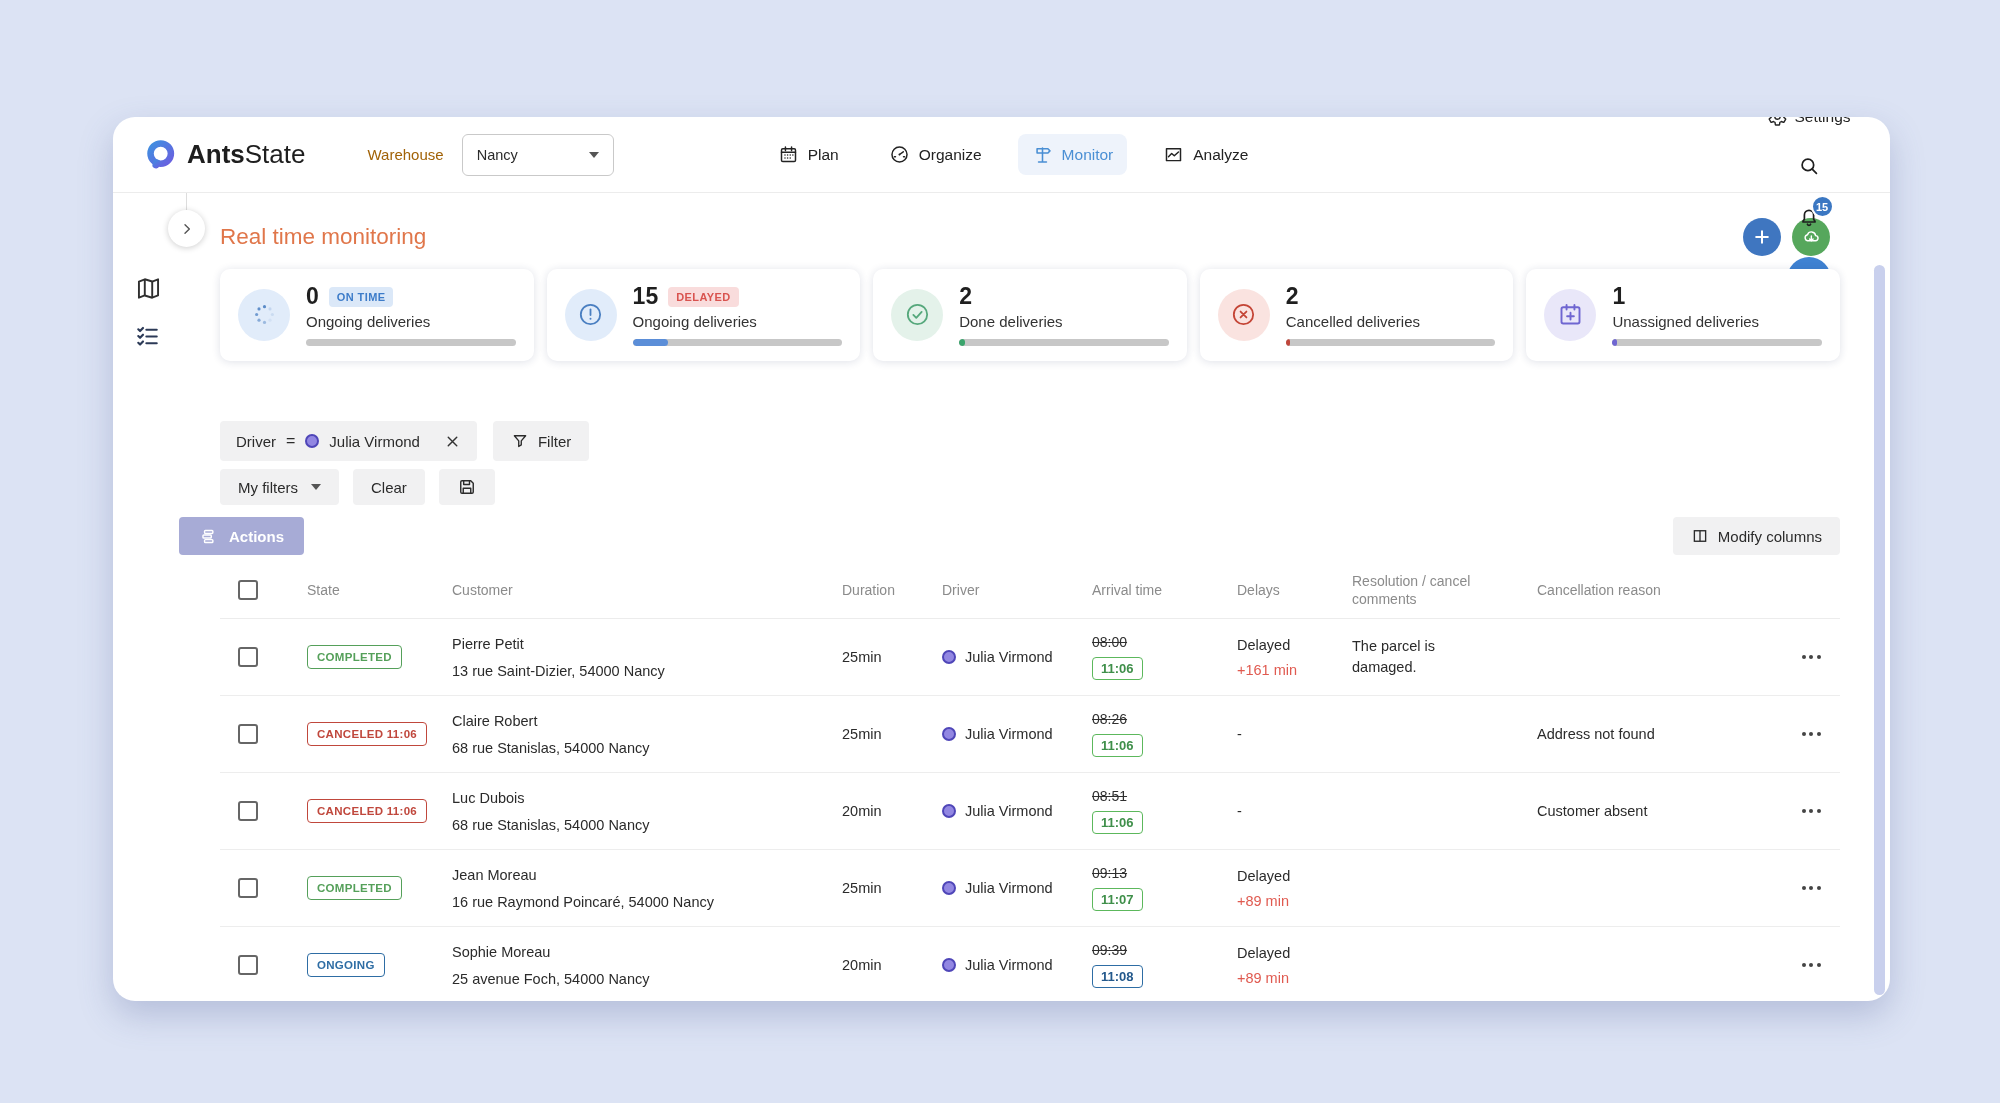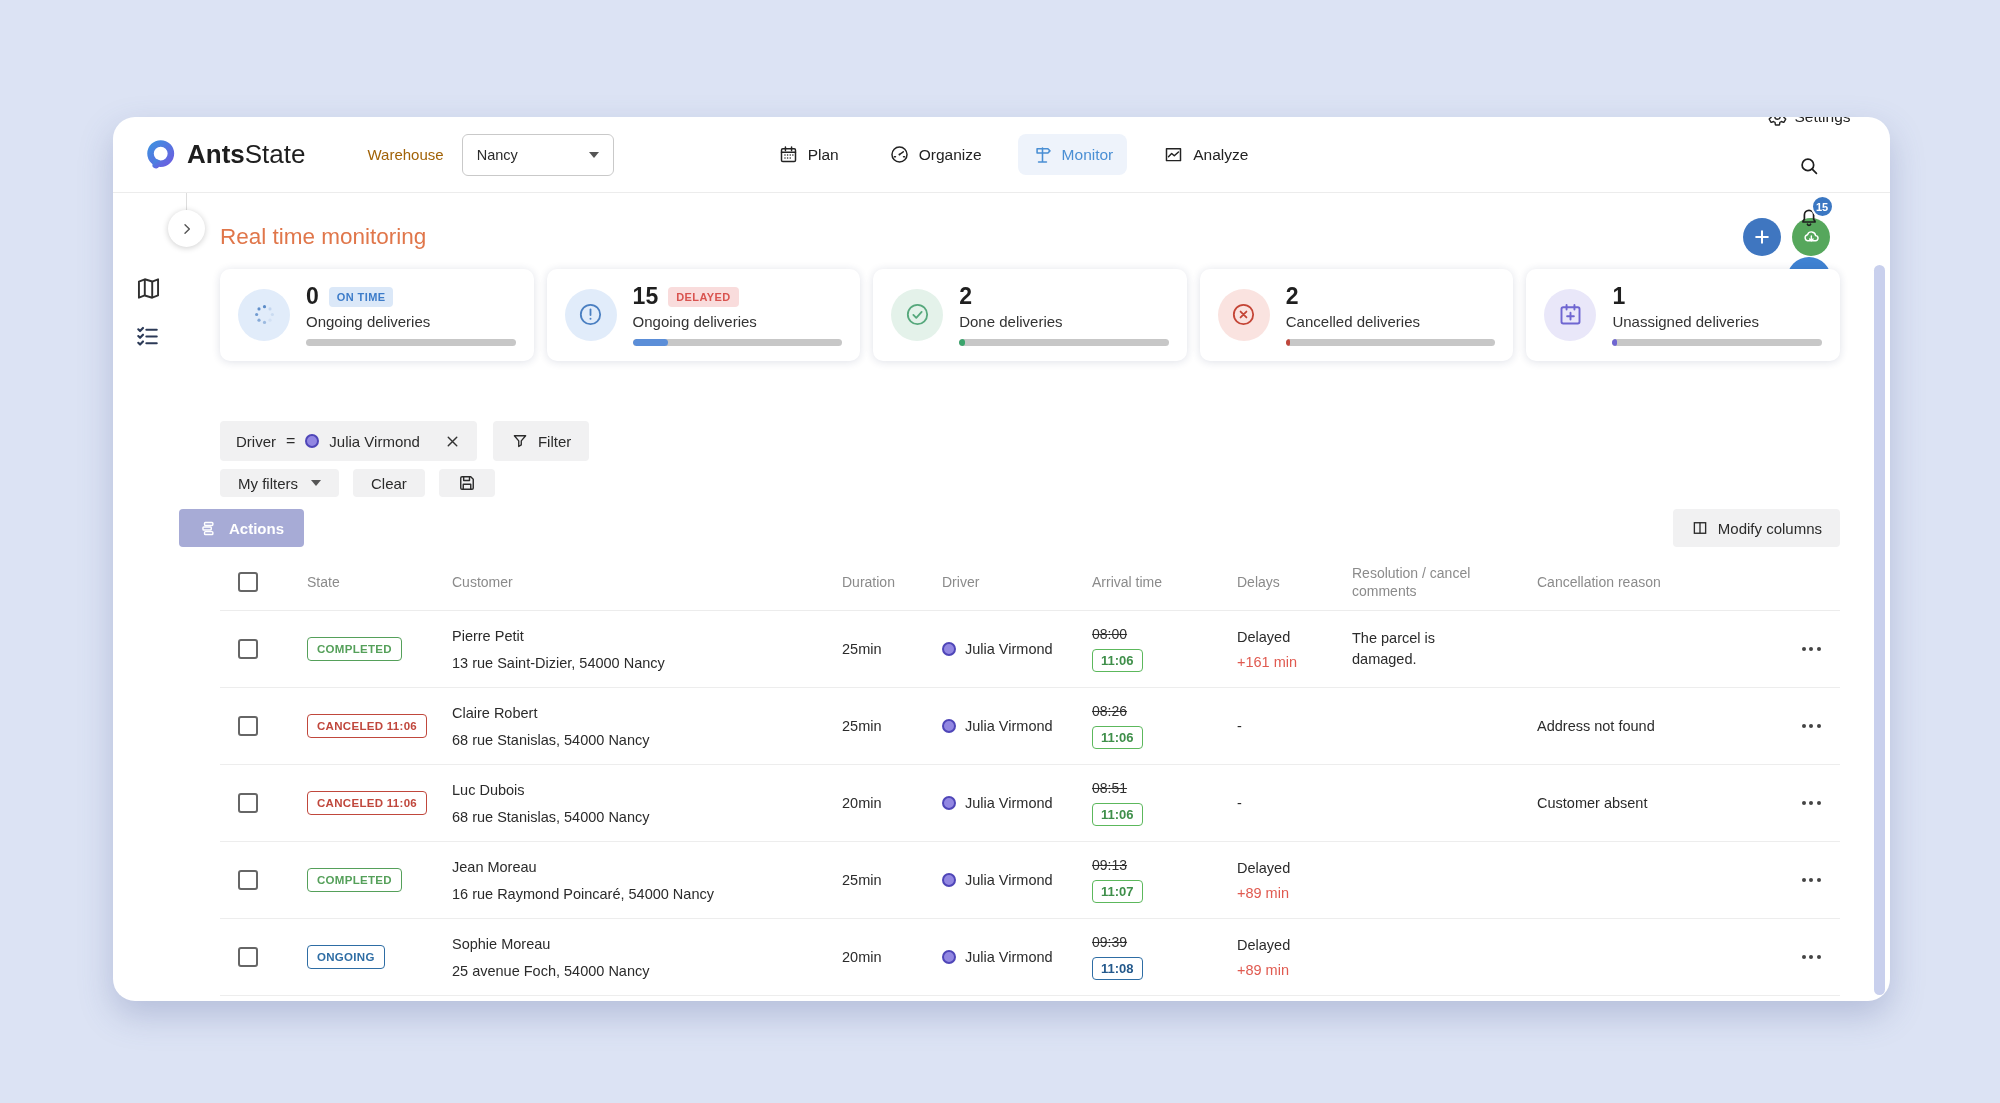--- a/index.html
+++ b/index.html
@@ -95,21 +95,21 @@
   .chip{background:var(--chip-bg);border-radius:4px;height:40px;display:flex;align-items:center;gap:10px;
     padding:0 16px;font-size:15px;color:#2b2b2b;}
   .chip .op{font-size:16px;}
   .dot{width:14px;height:14px;border-radius:50%;background:var(--driver-dot);border:2px solid var(--driver-dot-border);}
   .chip-close{margin-left:14px;cursor:pointer;color:#333;}
   .chip-close svg{width:17px;height:17px;}
   .btn{background:var(--chip-bg);border-radius:4px;height:40px;display:flex;align-items:center;gap:9px;
     padding:0 18px;font-size:15px;color:#2b2b2b;cursor:pointer;border:none;}
   .btn svg{width:18px;height:18px;color:#2b2b2b;}
   .filters2{margin-top:8px;padding:0 50px 0 107px;display:flex;gap:14px;}
-  .filters2 .btn{height:28px;}
+  .filters2 .btn{height:36px;}
   .chev-down{width:0;height:0;border-left:5px solid transparent;border-right:5px solid transparent;border-top:6px solid #555;margin-left:4px;}
 
   
   .toolbar{margin-top:12px;padding:0 50px 0 66px;display:flex;align-items:center;}
   .actions-btn{background:var(--actions-bg);color:#fff;font-weight:700;border-radius:4px;height:38px;
     display:flex;align-items:center;gap:11px;padding:0 20px;font-size:15px;cursor:pointer;}
   .actions-btn svg{width:19px;height:19px;}
   .modify-btn{margin-left:auto;height:38px;}
 
   

